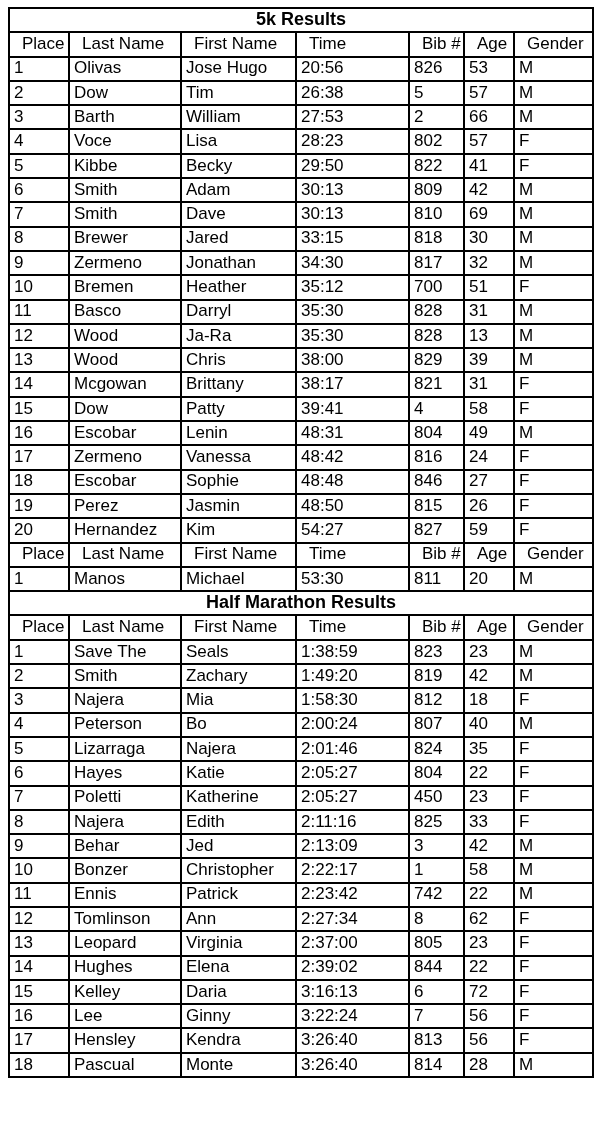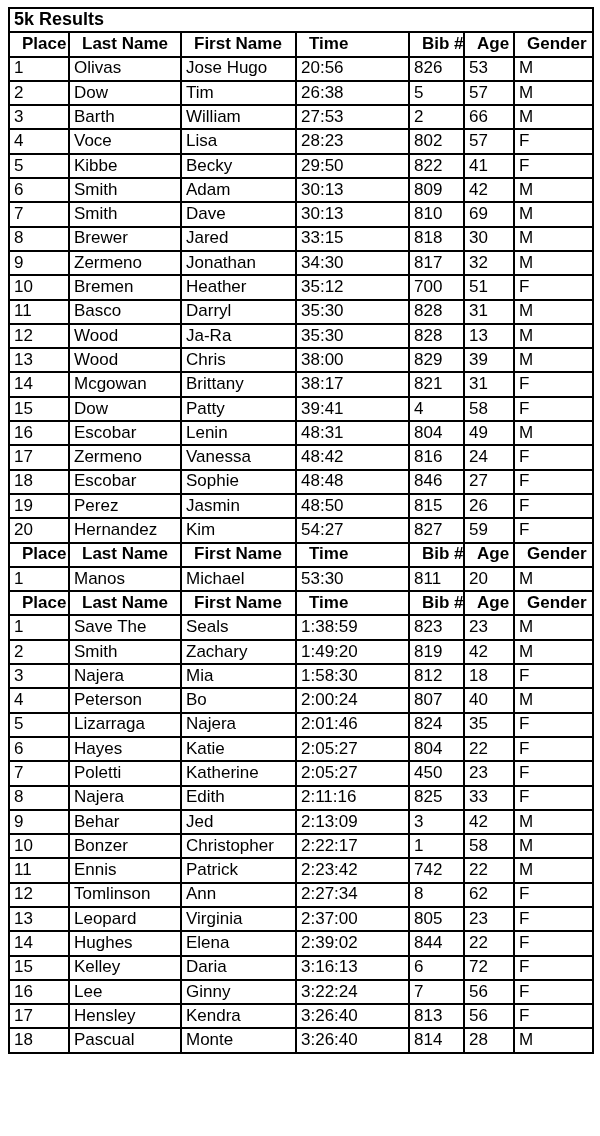--- a/index.html
+++ b/index.html
@@ -27,26 +27,26 @@
     font-size: 17px;
     line-height: 1.1;
     height: 22.3px;
     padding: 0 4px;
     overflow: hidden;
     white-space: nowrap;
     vertical-align: middle;
     text-align: left;
   }
   table.results th.col-header {
-    font-weight: bold;
+    font-weight: normal;
     padding-left: 12px;
   }
   table.results td.section-title {
     font-weight: bold;
-    text-align: left;
+    text-align: center;
     font-size: 18px;
   }
   col.c-place   { width: 60px; }
   col.c-last    { width: 112px; }
   col.c-first   { width: 115px; }
   col.c-time    { width: 113px; }
   col.c-bib     { width: 55px; }
   col.c-age     { width: 50px; }
   col.c-gender  { width: 79px; }
 </style>
@@ -269,20 +269,23 @@
         <tr>
           <td>1</td>
           <td>Manos</td>
           <td>Michael</td>
           <td>53:30</td>
           <td>811</td>
           <td>20</td>
           <td>M</td>
         </tr>
         <tr>
+          <td colspan="7" class="section-title">Half Marathon Results</td>
+        </tr>
+        <tr>
           <th class="col-header">Place</th>
           <th class="col-header">Last Name</th>
           <th class="col-header">First Name</th>
           <th class="col-header">Time</th>
           <th class="col-header">Bib #</th>
           <th class="col-header">Age</th>
           <th class="col-header">Gender</th>
         </tr>
         <tr>
           <td>1</td>

